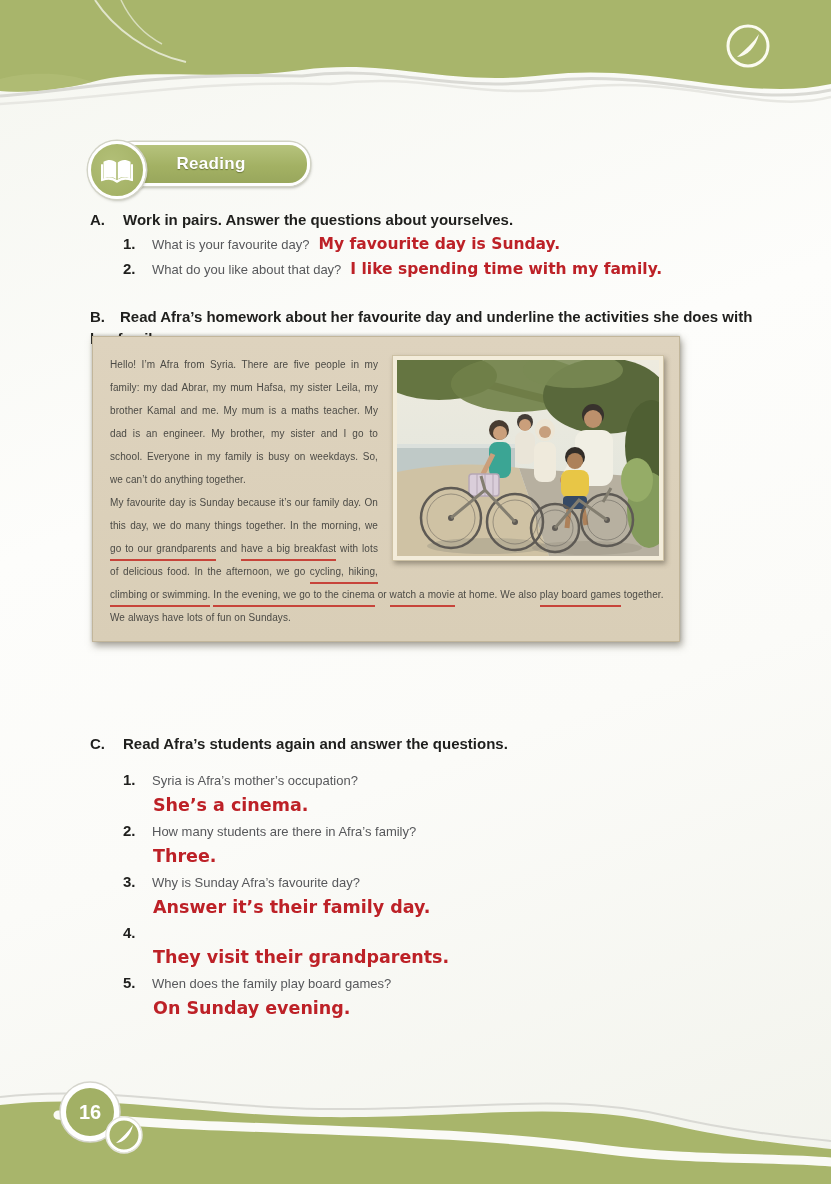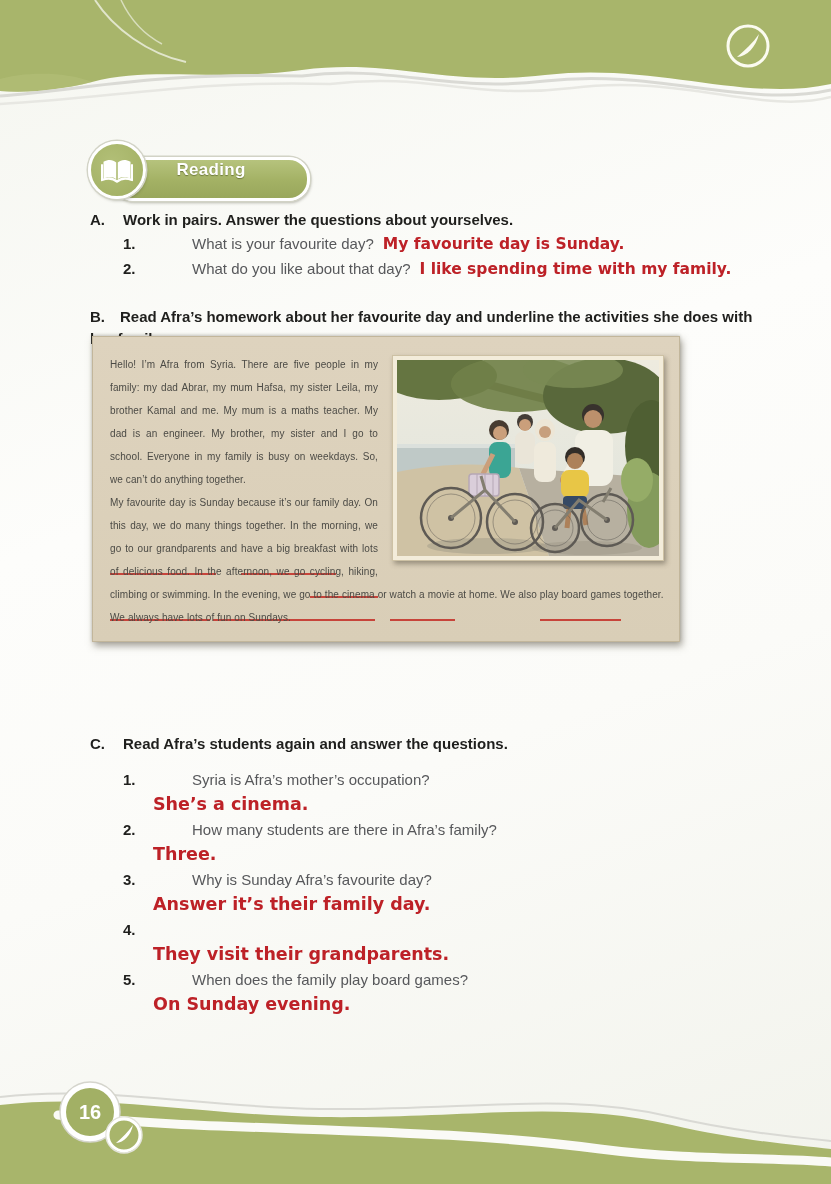--- a/index.html
+++ b/index.html
@@ -7,46 +7,46 @@
     position:relative;width:831px;height:1184px;overflow:hidden;
     background:linear-gradient(160deg,#f5f6f0 0%,#fdfdfb 38%,#fbfbf8 62%,#f2f3ec 100%);
     font-family:"Liberation Sans",sans-serif;color:#1f1f1d;
   }
   svg{display:block;}
   .abs{position:absolute;}
 
   
   .badge{position:absolute;left:88px;top:141px;width:220px;height:60px;}
   .badge-pill{
-    position:absolute;left:24px;top:16px;width:192px;height:38px;border-radius:21px;
+    position:absolute;left:24px;top:1px;width:192px;height:38px;border-radius:21px;
     background:linear-gradient(180deg,#b6c37d 0%,#a3b164 55%,#99a75c 100%);
     border:3px solid #ffffff;
     box-shadow:0 0 0 1.5px #d2d3c6,1px 2px 3px rgba(60,60,40,.35);
-    display:flex;align-items:flex-start;justify-content:center;
+    display:flex;align-items:center;justify-content:center;
   }
   .badge-pill span{
     color:#fff;font-weight:bold;font-size:17px;letter-spacing:.3px;
     text-shadow:0 1px 1px rgba(96,108,48,.8);
   }
   .badge-circle{
     position:absolute;left:0;top:0;width:52px;height:52px;border-radius:50%;
     background:radial-gradient(circle at 40% 35%,#b2bf77,#a0ae61);
     border:3px solid #ffffff;
     box-shadow:0 0 0 1.5px #d2d3c6,1px 2px 3px rgba(60,60,40,.3);
     display:flex;align-items:center;justify-content:center;
   }
 
   
   .sec-head{display:flex;font-weight:bold;font-size:15px;color:#1f1f1d;line-height:22px;}
   .sec-head .letter{width:33px;flex:none;}
   .inline-head{font-weight:bold;font-size:15px;color:#1f1f1d;line-height:21.5px;}
   .inline-head .letter{margin-right:15px;}
   .qa-line{display:flex;align-items:baseline;line-height:23px;}
   .qa-line .num{width:29px;flex:none;font-weight:bold;color:#1f1f1d;font-size:15px;}
-  .qa-line .q{color:#57585b;font-size:15px;margin-left:40px;}
+  .qa-line .q{color:#57585b;font-size:13px;}
   .ans-inline{
     color:#bd2127;font-weight:bold;margin-left:9px;font-size:15.5px;
     font-family:"DejaVu Sans",sans-serif;white-space:nowrap;
   }
   #secA{position:absolute;left:90px;top:209px;width:690px;}
   #secA .qa-line{margin-left:33px;margin-top:1px;}
   #secB-head{position:absolute;left:90px;top:291px;width:678px;margin-top:15px;}
 
   
   .passage{
@@ -56,21 +56,21 @@
     border:1px solid #c2b69b;
     box-shadow:2px 4px 7px rgba(80,74,58,.5),0 -1px 3px rgba(80,74,58,.25);
     color:#4b4a45;font-size:10px;line-height:23px;text-align:justify;letter-spacing:.1px;
   }
   .passage p{margin:0;}
   .photo{
     float:right;width:272px;margin:2px 0 8px 14px;
     background:#f3ecda;padding:4px;box-sizing:border-box;
     border:1px solid #cdc1a4;box-shadow:2px 3px 5px rgba(70,64,50,.45);
   }
-  .u{border-bottom:2.6px solid #c7443a;padding-bottom:19px;}
+  .u{border-bottom:2.6px solid #c7443a;padding-bottom:5px;}
 
   
   #secC{position:absolute;left:90px;top:733px;width:640px;}
   #secC .c-items{margin-top:13px;margin-left:33px;}
   #secC .qa-line{line-height:24px;margin-top:2px;}
   .ans-line{
     margin-left:30px;color:#bd2127;font-weight:bold;font-size:17.5px;
     font-family:"DejaVu Sans",sans-serif;line-height:24px;margin-bottom:2px;
   }
 </style>

